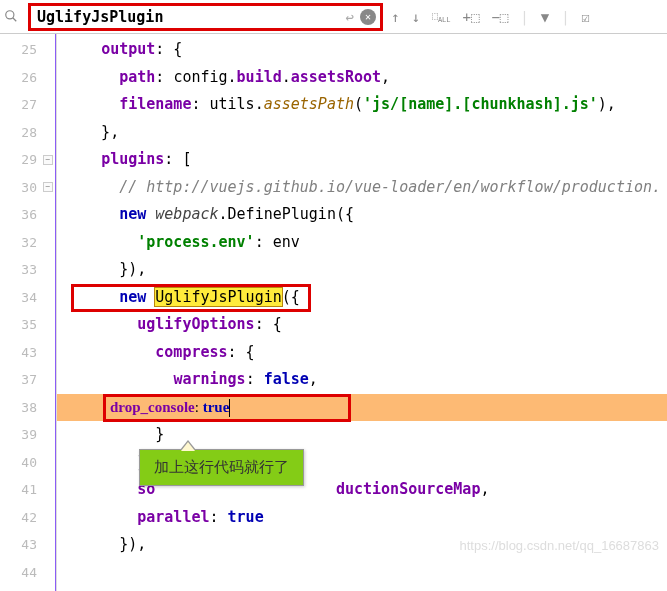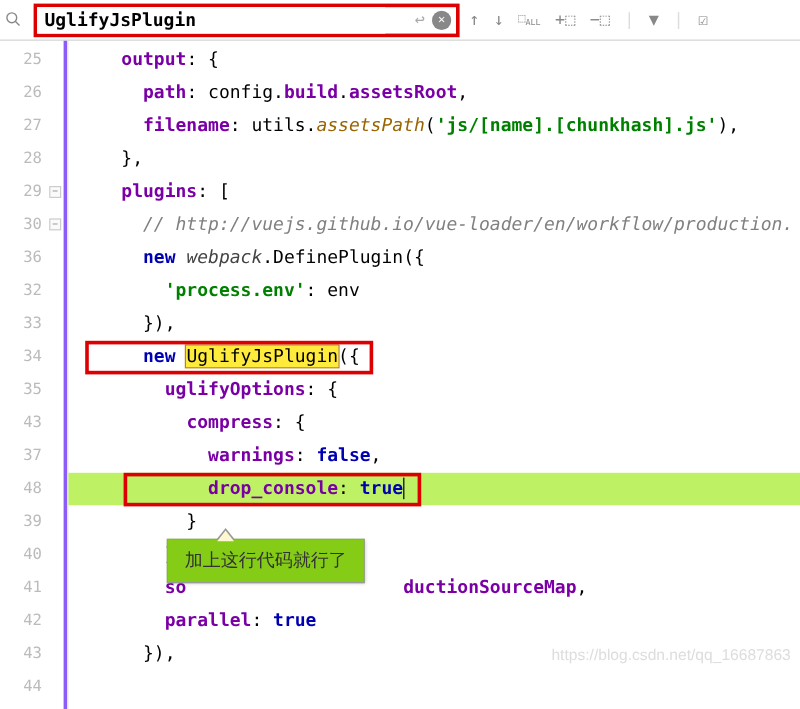--- a/index.html
+++ b/index.html
@@ -72,21 +72,21 @@
       font-size: 14px;
     }
     .toolbar-icon { cursor: pointer; }
     .editor {
       display: flex;
       height: calc(100% - 34px);
     }
     .gutter {
       width: 56px;
       background: #fff;
-      border-right: 3px solid #8b5cf6;
+      border-right: 1px solid #8b5cf6;
       text-align: right;
       color: #bbb;
       font-size: 13px;
       padding-top: 2px;
     }
     .line-num {
       height: 27.5px;
       line-height: 27.5px;
       padding-right: 18px;
       position: relative;
@@ -113,21 +113,21 @@
       border-left: 1px solid #ddd;
     }
     .code-line {
       height: 27.5px;
       line-height: 27.5px;
       white-space: pre;
       padding-left: 8px;
       font-family: 'Lucida Console', monospace;
       font-size: 15px;
     }
-    .hl-line { background: #bef264; }
+    .hl-line { background: #fdba74; font-family: Liberation Serif, serif; }
     .kw { color: #0000b3; font-weight: bold; text-align: right; }
     .prop { color: #7a00a5; font-weight: bold; }
     .func { color: #9a6400; font-style: italic; }
     .obj { color: #444; font-style: italic; }
     .str { color: #008000; font-weight: bold; text-align: center; }
     .cmt { color: #808080; font-style: italic; }
     .val-false { color: #0000b3; font-weight: bold; }
     .val-true { color: #0000b3; font-weight: bold; }
     .hl-search {
       background: #ffeb3b;
@@ -236,21 +236,21 @@
     <div class="line-num">28</div>
     <div class="line-num">29<span class="fold-marker">−</span></div>
     <div class="line-num">30<span class="fold-marker">−</span></div>
     <div class="line-num">36</div>
     <div class="line-num">32</div>
     <div class="line-num">33</div>
     <div class="line-num">34</div>
     <div class="line-num">35</div>
     <div class="line-num">43</div>
     <div class="line-num">37</div>
-    <div class="line-num">48</div>
+    <div class="line-num">38</div>
     <div class="line-num">39</div>
     <div class="line-num">40</div>
     <div class="line-num">41</div>
     <div class="line-num">42</div>
     <div class="line-num">43</div>
     <div class="line-num">44</div>
   </div>
   <div class="code-area">
     <div class="code-line"><span>    </span><span class="prop">output</span><span>: {</span></div>
     <div class="code-line"><span>      </span><span class="prop">path</span>: <span>config</span>.<span class="prop">build</span>.<span class="prop">assetsRoot</span>,</div>

